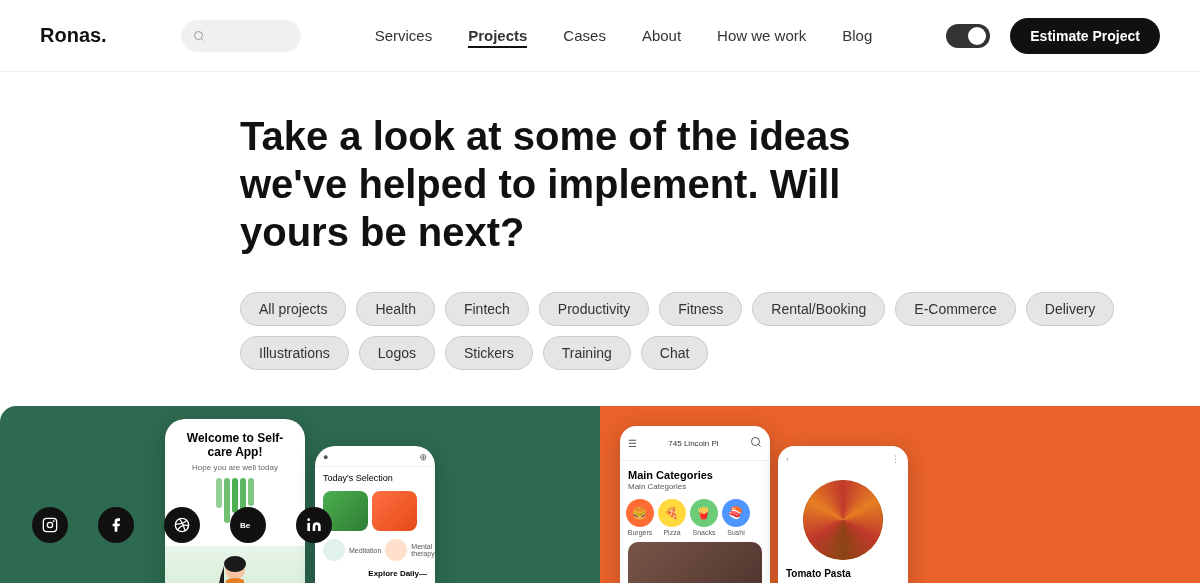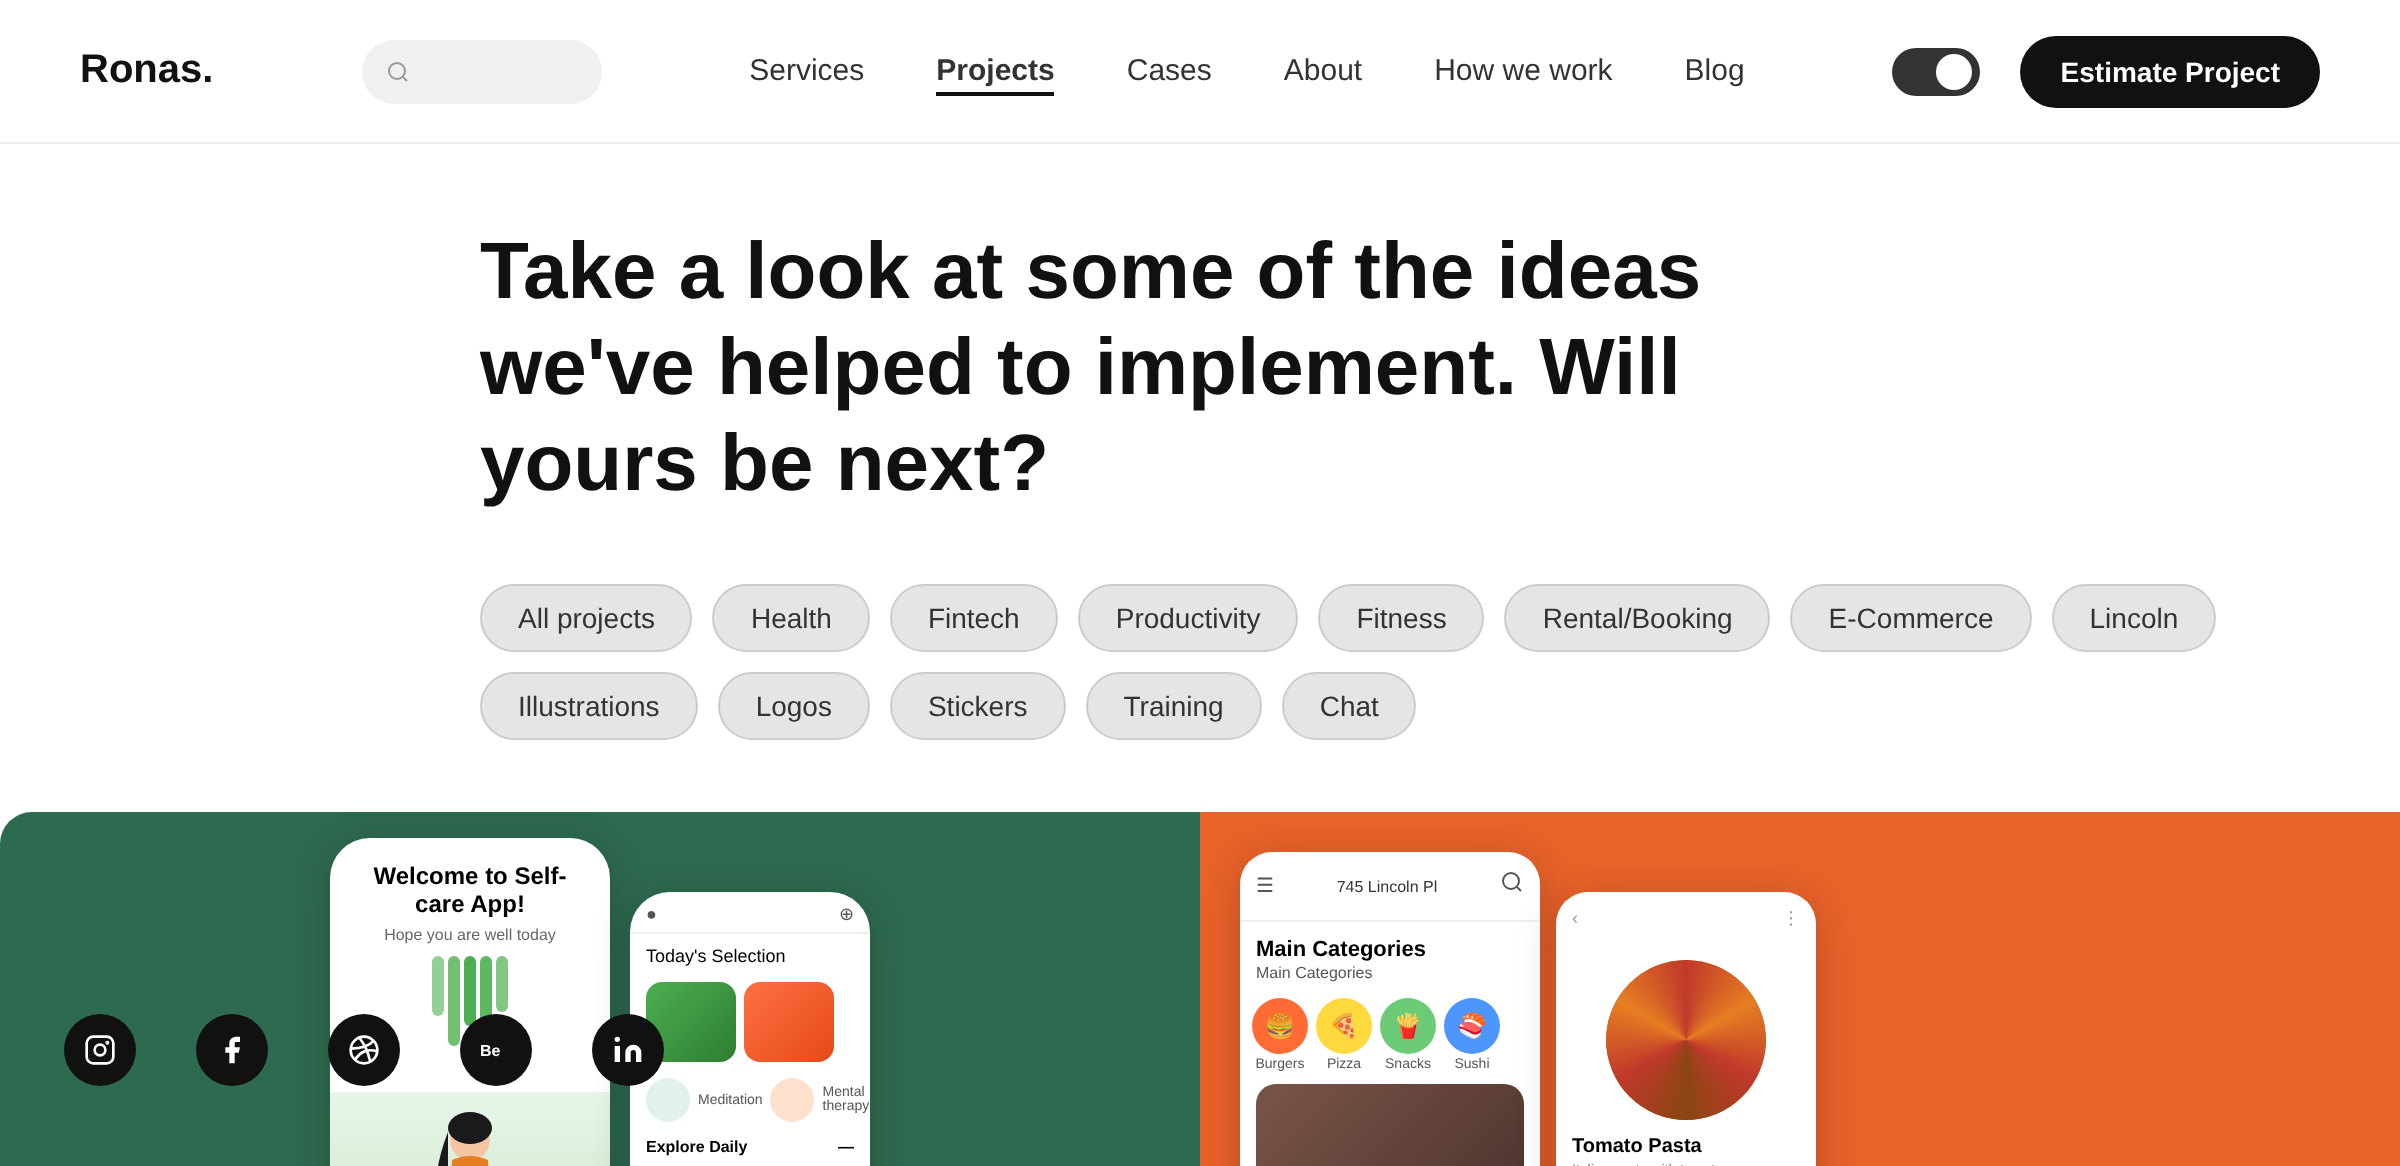--- a/index.html
+++ b/index.html
@@ -242,21 +242,21 @@
 
     .today-card-sunset {
       background: linear-gradient(135deg, #ff7043, #e64a19);
     }
 
     .explore-btn {
       padding: 6px 8px;
       font-size: 8px;
       font-weight: 600;
       display: flex;
-      justify-content: space-between;
+      justify-content: flex-end;
     }
 
     
     .orange-phones {
       display: flex;
       gap: 8px;
       padding: 20px;
       height: 100%;
       align-items: flex-start;
     }
@@ -478,21 +478,21 @@
   <h1 class="hero-heading">Take a look at some of the ideas we've helped to implement. Will yours be next?</h1>
 
   <div class="filter-tags">
     <button class="tag">All projects</button>
     <button class="tag">Health</button>
     <button class="tag">Fintech</button>
     <button class="tag">Productivity</button>
     <button class="tag">Fitness</button>
     <button class="tag">Rental/Booking</button>
     <button class="tag">E-Commerce</button>
-    <button class="tag">Lincoln</button>
+    <button class="tag">Delivery</button>
     <button class="tag">Illustrations</button>
     <button class="tag">Logos</button>
     <button class="tag">Stickers</button>
     <button class="tag">Training</button>
     <button class="tag">Chat</button>
   </div>
 
 </div>
 
 <div style="display:flex; margin-top:0; height:230px;">

